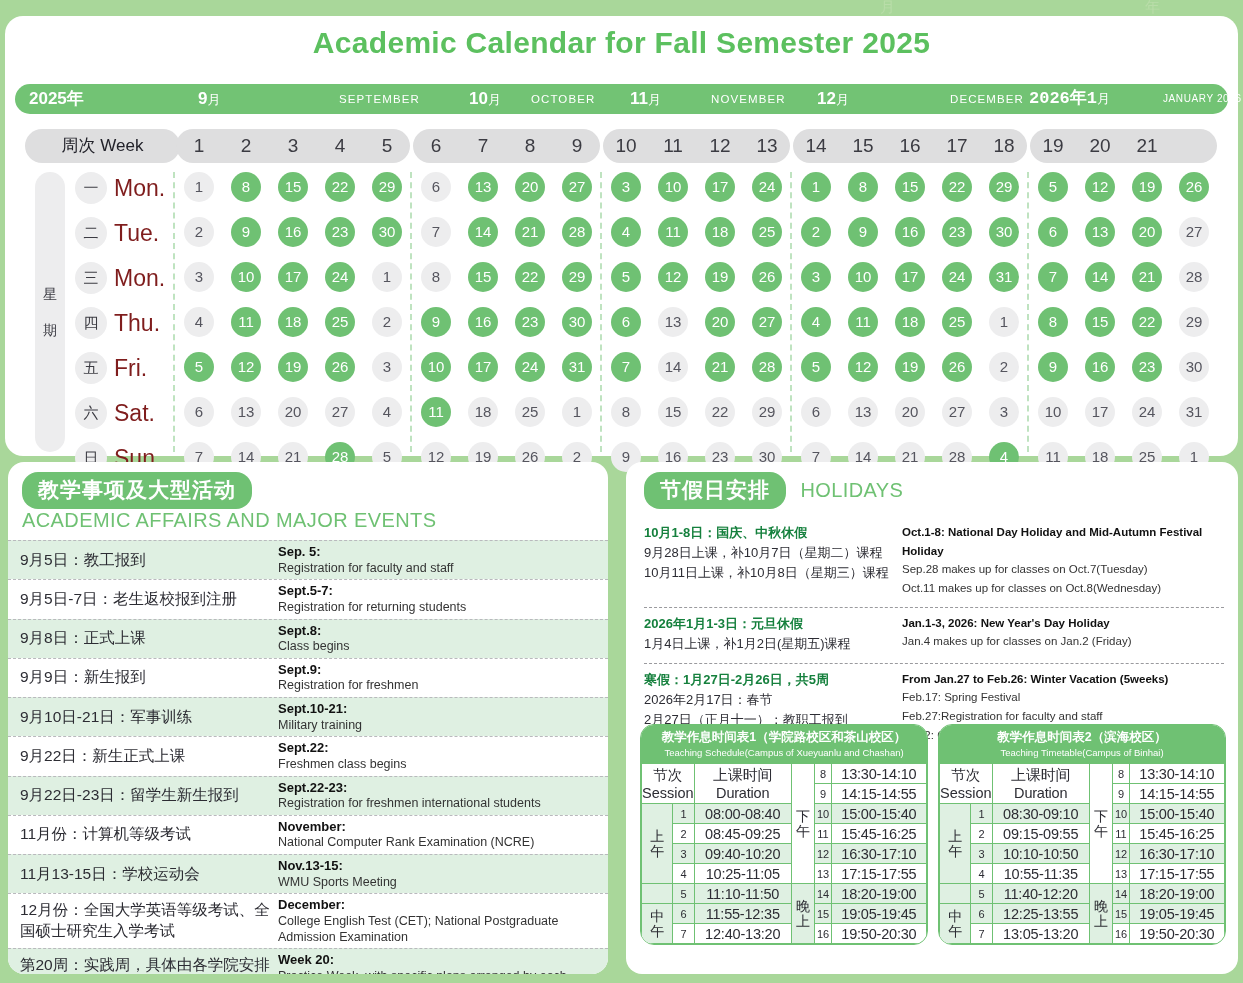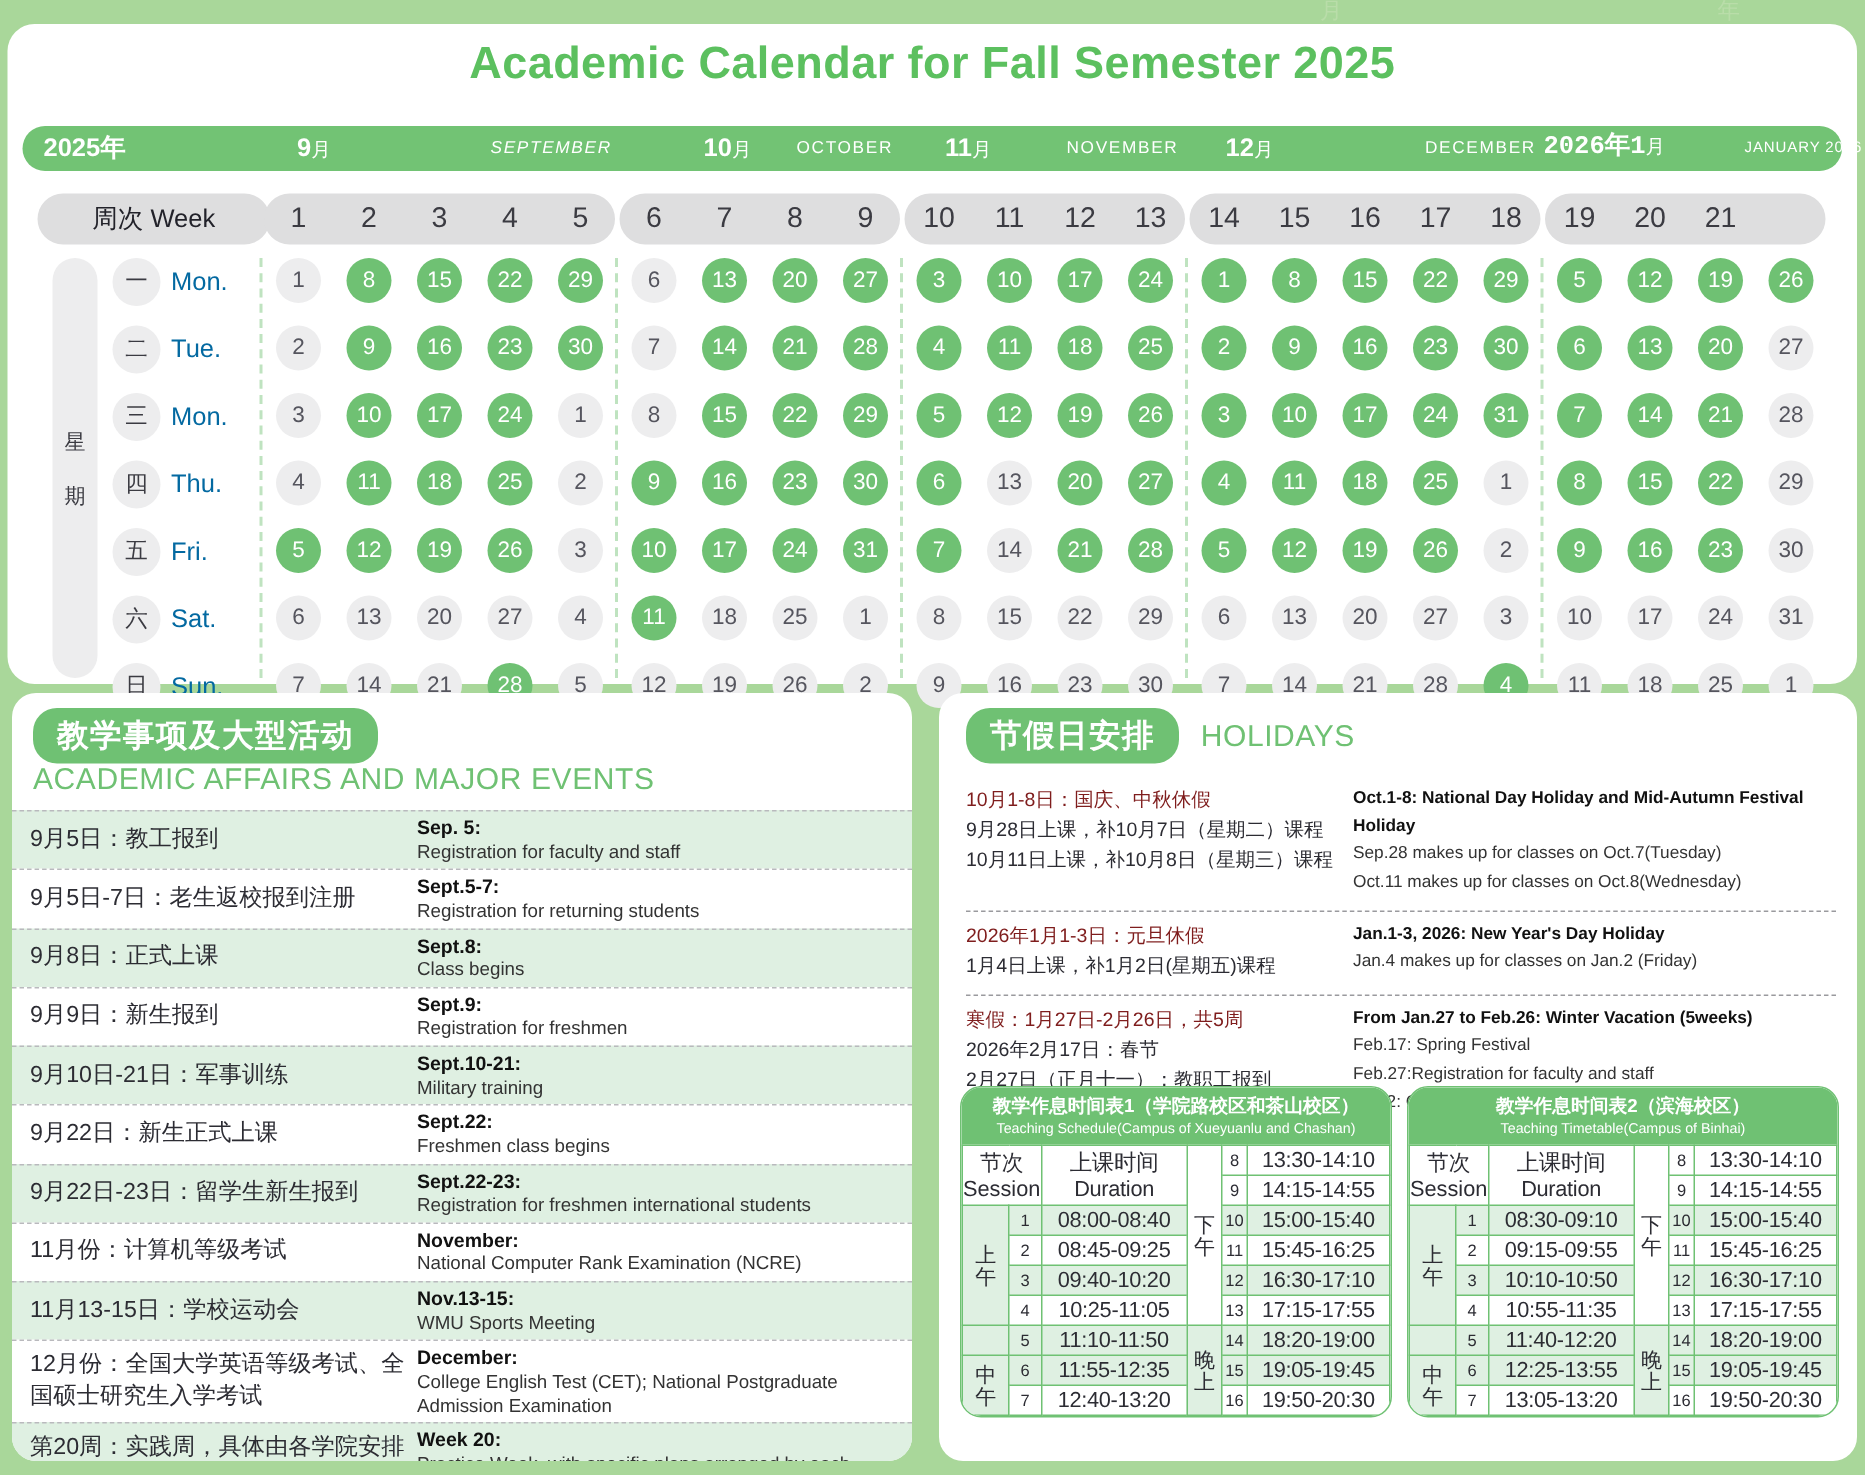--- a/index.html
+++ b/index.html
@@ -53,21 +53,21 @@
     border-radius:15px;background:#ededee;
     display:flex;flex-direction:column;align-items:center;justify-content:center;
     font-size:14px;color:#3b3b42;line-height:2.6;
   }
   .dow{position:absolute;left:70px;height:32px;}
   .dow .cn{
     display:inline-block;width:32px;height:32px;line-height:32px;border-radius:16px;
     background:#ededee;text-align:center;font-size:15px;color:#3b3b42;vertical-align:middle;
   }
   .dow .en{
-    display:inline-block;margin-left:7px;font-size:17px;color:#0369a1;
+    display:inline-block;margin-left:7px;font-size:23px;color:#7f1d1d;
     line-height:32px;vertical-align:middle;
   }
 
   
   .grid{position:absolute;left:0;top:156px;width:1243px;height:285px;}
   .cell{
     position:absolute;width:30px;height:30px;border-radius:15px;
     text-align:center;line-height:30px;font-size:15px;
   }
   .cell.on{background:#6fc173;color:#fff;}
@@ -104,21 +104,21 @@
   
   .right-card{
     position:absolute;left:626px;top:462px;width:612px;height:512px;
     background:#fff;border-radius:16px;overflow:hidden;
   }
   .right-head{padding:10px 0 2px 18px;}
   .hol-list{padding:6px 14px 0 18px;}
   .hol{display:flex;border-bottom:1px dashed #9a9a9e;padding:6px 0 9px;}
   .hol:last-child{border-bottom:none;}
   .hol .cn{width:258px;font-size:13px;color:#2c2c33;line-height:1.55;}
-  .hol .cn b{font-weight:normal;color:#7f1d1d;}
+  .hol .cn b{font-weight:bold;color:#15803d;}
   .hol .en{flex:1;font-size:11.5px;color:#333;line-height:1.62;}
   .hol .en b{font-weight:bold;color:#111;}
 
   
   .tt-wrap{position:absolute;left:14px;top:262px;width:586px;display:flex;gap:10px;}
   .tt{width:288px;border:1.5px solid #6fc173;border-radius:14px;overflow:hidden;background:#fff;}
   .tt-title{
     background:#6fc173;color:#fff;text-align:center;padding:4px 2px 5px;
     border-radius:12px 12px 0 0;
   }
@@ -148,21 +148,21 @@
   <div class="top-ghost" style="left:880px;">月</div>
   <div class="top-ghost" style="left:1145px;">年</div>
 
   <div class="cal-card">
     <div class="cal-title">Academic Calendar for Fall Semester 2025</div>
 
     <div class="month-bar">
       <div class="mb-item mb-cn" style="left:14px;">2025年</div>
       <div id="month-labels">
           <div class="mb-item mb-cn" style="left: 183px;"><span>9</span><span class="suffix">月</span></div>
-          <div class="mb-item mb-en" style="left: 312px; font-style: italic;">SEPTEMBER</div>
+          <div class="mb-item mb-en" style="left: 324px;">SEPTEMBER</div>
           <div class="mb-item mb-cn" style="left: 414px; margin-left: 40px;"><span>10</span><span class="suffix">月</span></div>
           <div class="mb-item mb-en" style="left: 516px;">OCTOBER</div>
           <div class="mb-item mb-cn" style="left: 615px;"><span>11</span><span class="suffix">月</span></div>
           <div class="mb-item mb-en" style="left: 696px;">NOVEMBER</div>
           <div class="mb-item mb-cn" style="left: 802px;"><span>12</span><span class="suffix">月</span></div>
           <div class="mb-item mb-en" style="left: 935px;">DECEMBER</div>
           <div class="mb-item mb-cn" style="left: 1014px; font-family: Liberation Mono, monospace;"><span>2026年1</span><span class="suffix">月</span></div>
           <div class="mb-item mb-en sm" style="left: 1148px;">JANUARY 2026</div>
         </div>
     </div>

